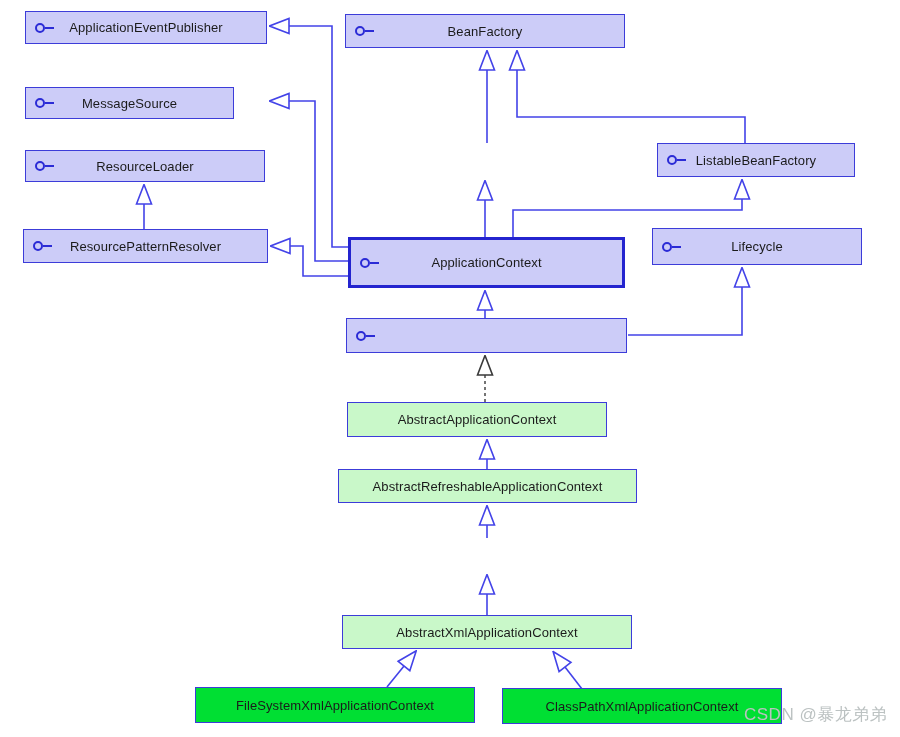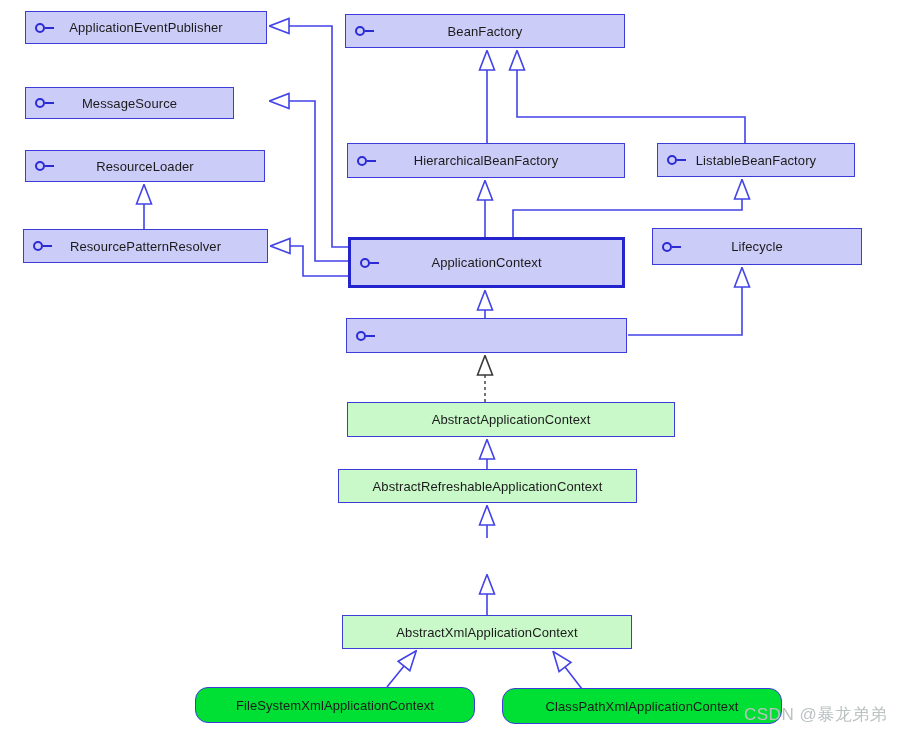--- a/index.html
+++ b/index.html
@@ -12,21 +12,21 @@
   .node{
     position:absolute;z-index:2;box-sizing:border-box;
     display:flex;align-items:center;justify-content:center;
     border:1.6px solid #3c3cd9;
     font-size:13px;color:#1b1b1b;letter-spacing:0.1px;
     white-space:nowrap;
   }
   .iface{background:#ccccf8;}
   .emph{border-width:3px;border-color:#2424cf;}
   .abstract{background:#c9f8c9;}
-  .concrete{background:#00df33;border-radius:13px;}
+  .concrete{background:#00df33;}
   .lollipop{
     position:absolute;left:9px;top:50%;transform:translateY(-50%);
     display:flex;align-items:center;
   }
   .lollipop .c{
     display:block;width:6px;height:6px;border:2px solid #2b2bd6;border-radius:50%;
   }
   .lollipop .l{
     display:block;width:9px;height:2px;background:#2b2bd6;
   }
@@ -94,27 +94,20 @@
   </div>
 
   <div class="node iface" style="left:25px;top:150px;width:240px;height:32px">
     <span class="lollipop">
         <i class="c"></i>
         <i class="l"></i>
       </span>
     <span>ResourceLoader</span>
   </div>
 
-  <div class="node iface" style="left:347px;top:143px;width:278px;height:35px">
-    <span class="lollipop">
-        <i class="c"></i>
-        <i class="l"></i>
-      </span>
-    <span>HierarchicalBeanFactory</span>
-  </div>
 
   <div class="node iface" style="left:657px;top:143px;width:198px;height:34px">
     <span class="lollipop">
         <i class="c"></i>
         <i class="l"></i>
       </span>
     <span>ListableBeanFactory</span>
   </div>
 
   <div class="node iface" style="left:23px;top:229px;width:245px;height:34px">
@@ -141,21 +134,21 @@
     <span>Lifecycle</span>
   </div>
 
   <div class="node iface" style="left:346px;top:318px;width:281px;height:35px">
     <span class="lollipop">
         <i class="c"></i>
         <i class="l"></i>
       </span>
   </div>
 
-  <div class="node abstract" style="left:347px;top:402px;width:328px;height:35px">
+  <div class="node abstract" style="left:347px;top:402px;width:260px;height:35px">
     <span>AbstractApplicationContext</span>
   </div>
 
   <div class="node abstract" style="left:338px;top:469px;width:299px;height:34px">
     <span>AbstractRefreshableApplicationContext</span>
   </div>
 
 
   <div class="node abstract" style="left:342px;top:615px;width:290px;height:34px">
     <span>AbstractXmlApplicationContext</span>

